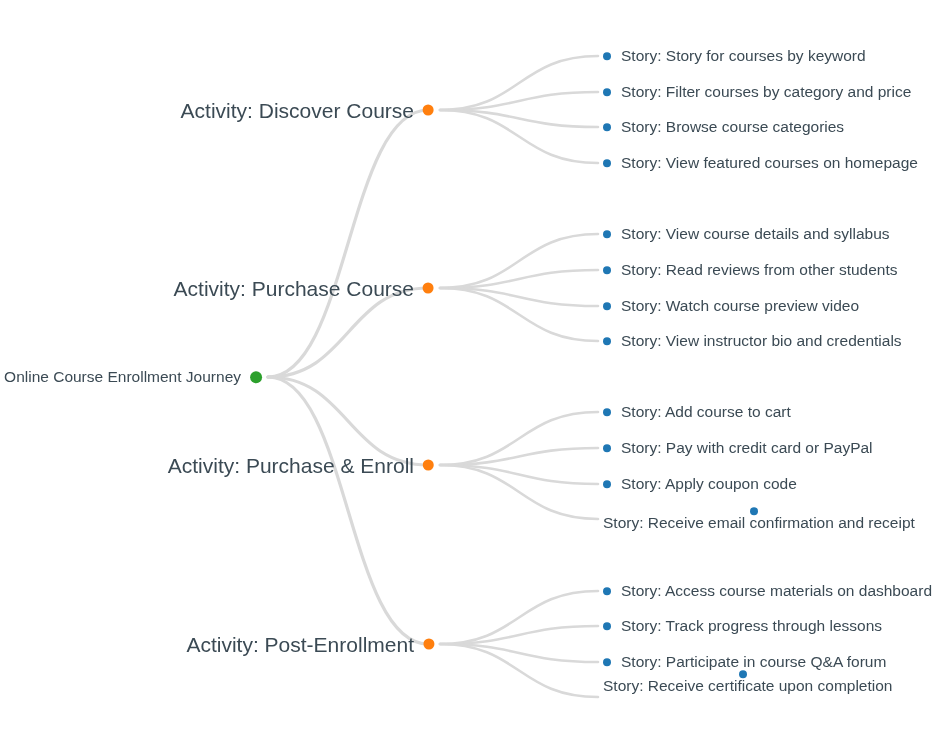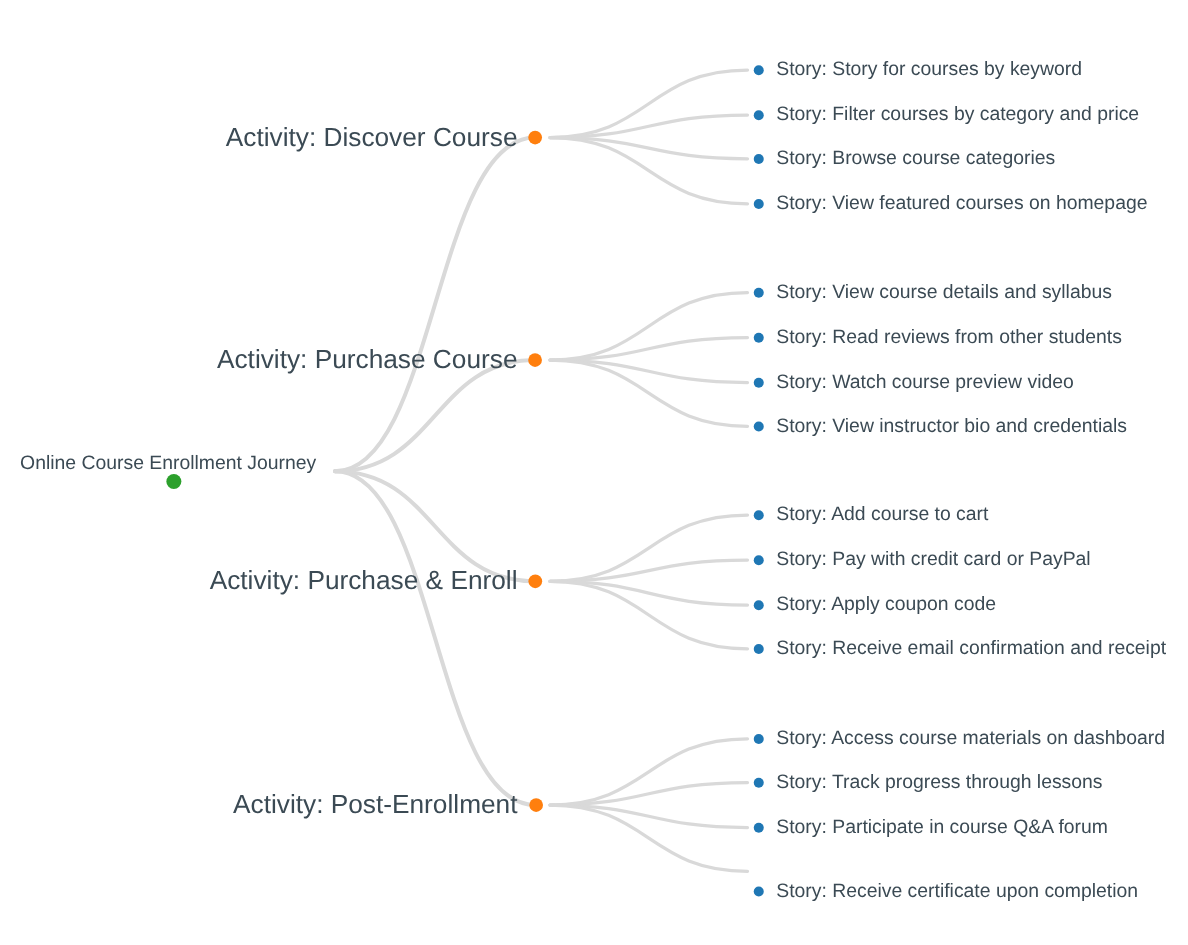--- a/index.html
+++ b/index.html
@@ -38,21 +38,20 @@
     flex: 0 0 auto;
   }
   .node-label {
     white-space: nowrap;
     color: #3b4a54;
     line-height: 1;
   }
   
   .node.root {
     transform: translate(-100%, -50%);
-    flex-direction: column;
   }
   .node.root .node-label {
     font-size: 15.5px;
     margin-right: 9px;
   }
   .node.root .node-dot {
     width: 12px;
     height: 12px;
     background: #2ca02c;
   }
@@ -165,38 +164,38 @@
         <span class="node-label">Story: Add course to cart</span>
       </div>
       <div class="node story" style="left: 603px; top: 448px;">
         <span class="node-dot"></span>
         <span class="node-label">Story: Pay with credit card or PayPal</span>
       </div>
       <div class="node story" style="left: 603px; top: 484px;">
         <span class="node-dot"></span>
         <span class="node-label">Story: Apply coupon code</span>
       </div>
-      <div class="node story" style="left: 603px; top: 519px;">
+      <div class="node story" style="left: 603px; top: 519px; flex-direction: column;">
         <span class="node-dot"></span>
         <span class="node-label">Story: Receive email confirmation and receipt</span>
       </div>
       <div class="node activity" style="left: 434px; top: 644px;">
         <span class="node-label">Activity: Post-Enrollment</span>
         <span class="node-dot"></span>
       </div>
       <div class="node story" style="left: 603px; top: 591px;">
         <span class="node-dot"></span>
         <span class="node-label">Story: Access course materials on dashboard</span>
       </div>
       <div class="node story" style="left: 603px; top: 626px;">
         <span class="node-dot"></span>
         <span class="node-label">Story: Track progress through lessons</span>
       </div>
       <div class="node story" style="left: 603px; top: 662px;">
         <span class="node-dot"></span>
         <span class="node-label">Story: Participate in course Q&amp;A forum</span>
       </div>
-      <div class="node story" style="left: 603px; top: 713px;">
+      <div class="node story" style="left: 603px; top: 682px; flex-direction: column;">
         <span class="node-dot"></span>
         <span class="node-label">Story: Receive certificate upon completion</span>
       </div>
     </div>
 </div>
 
 </body></html>

